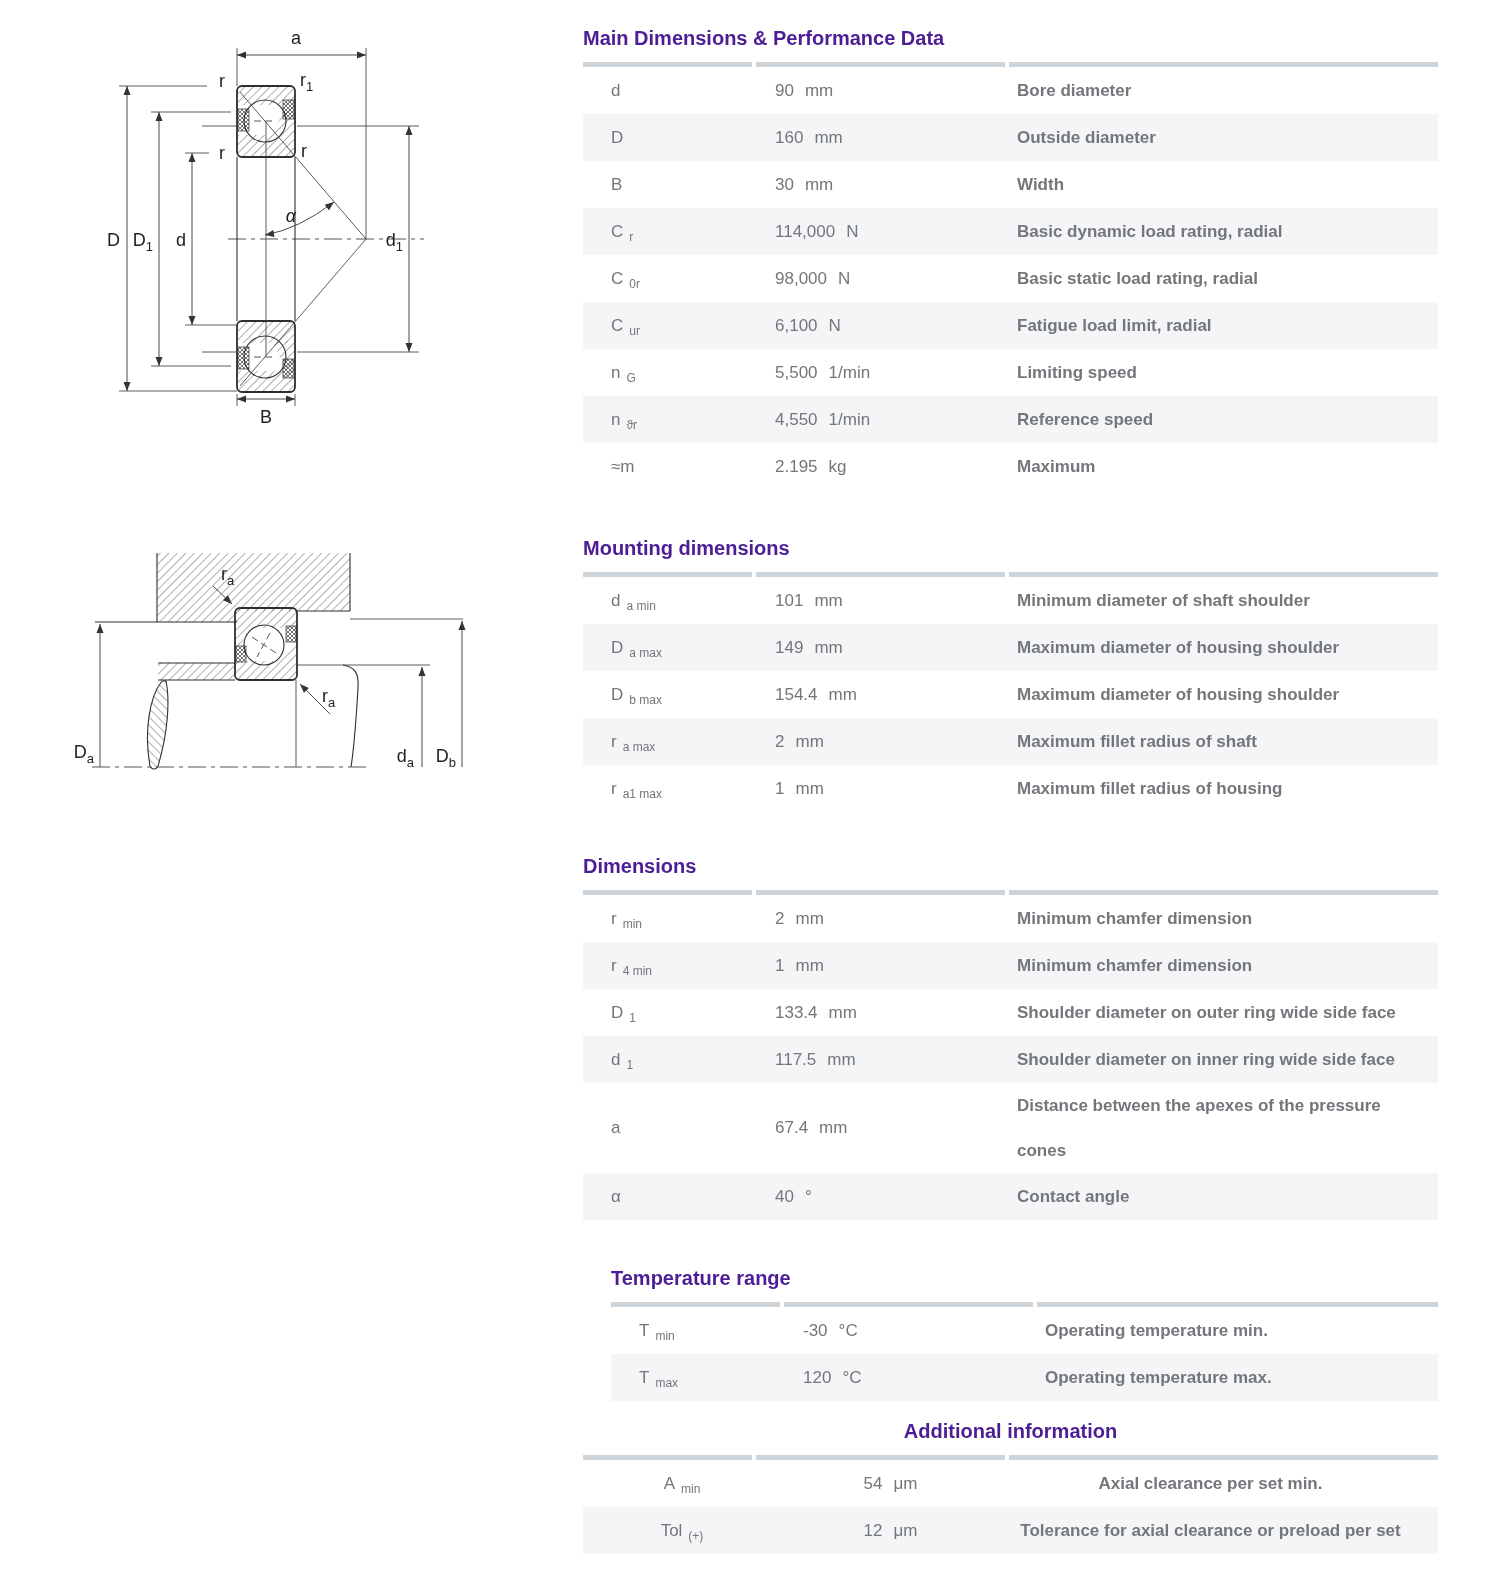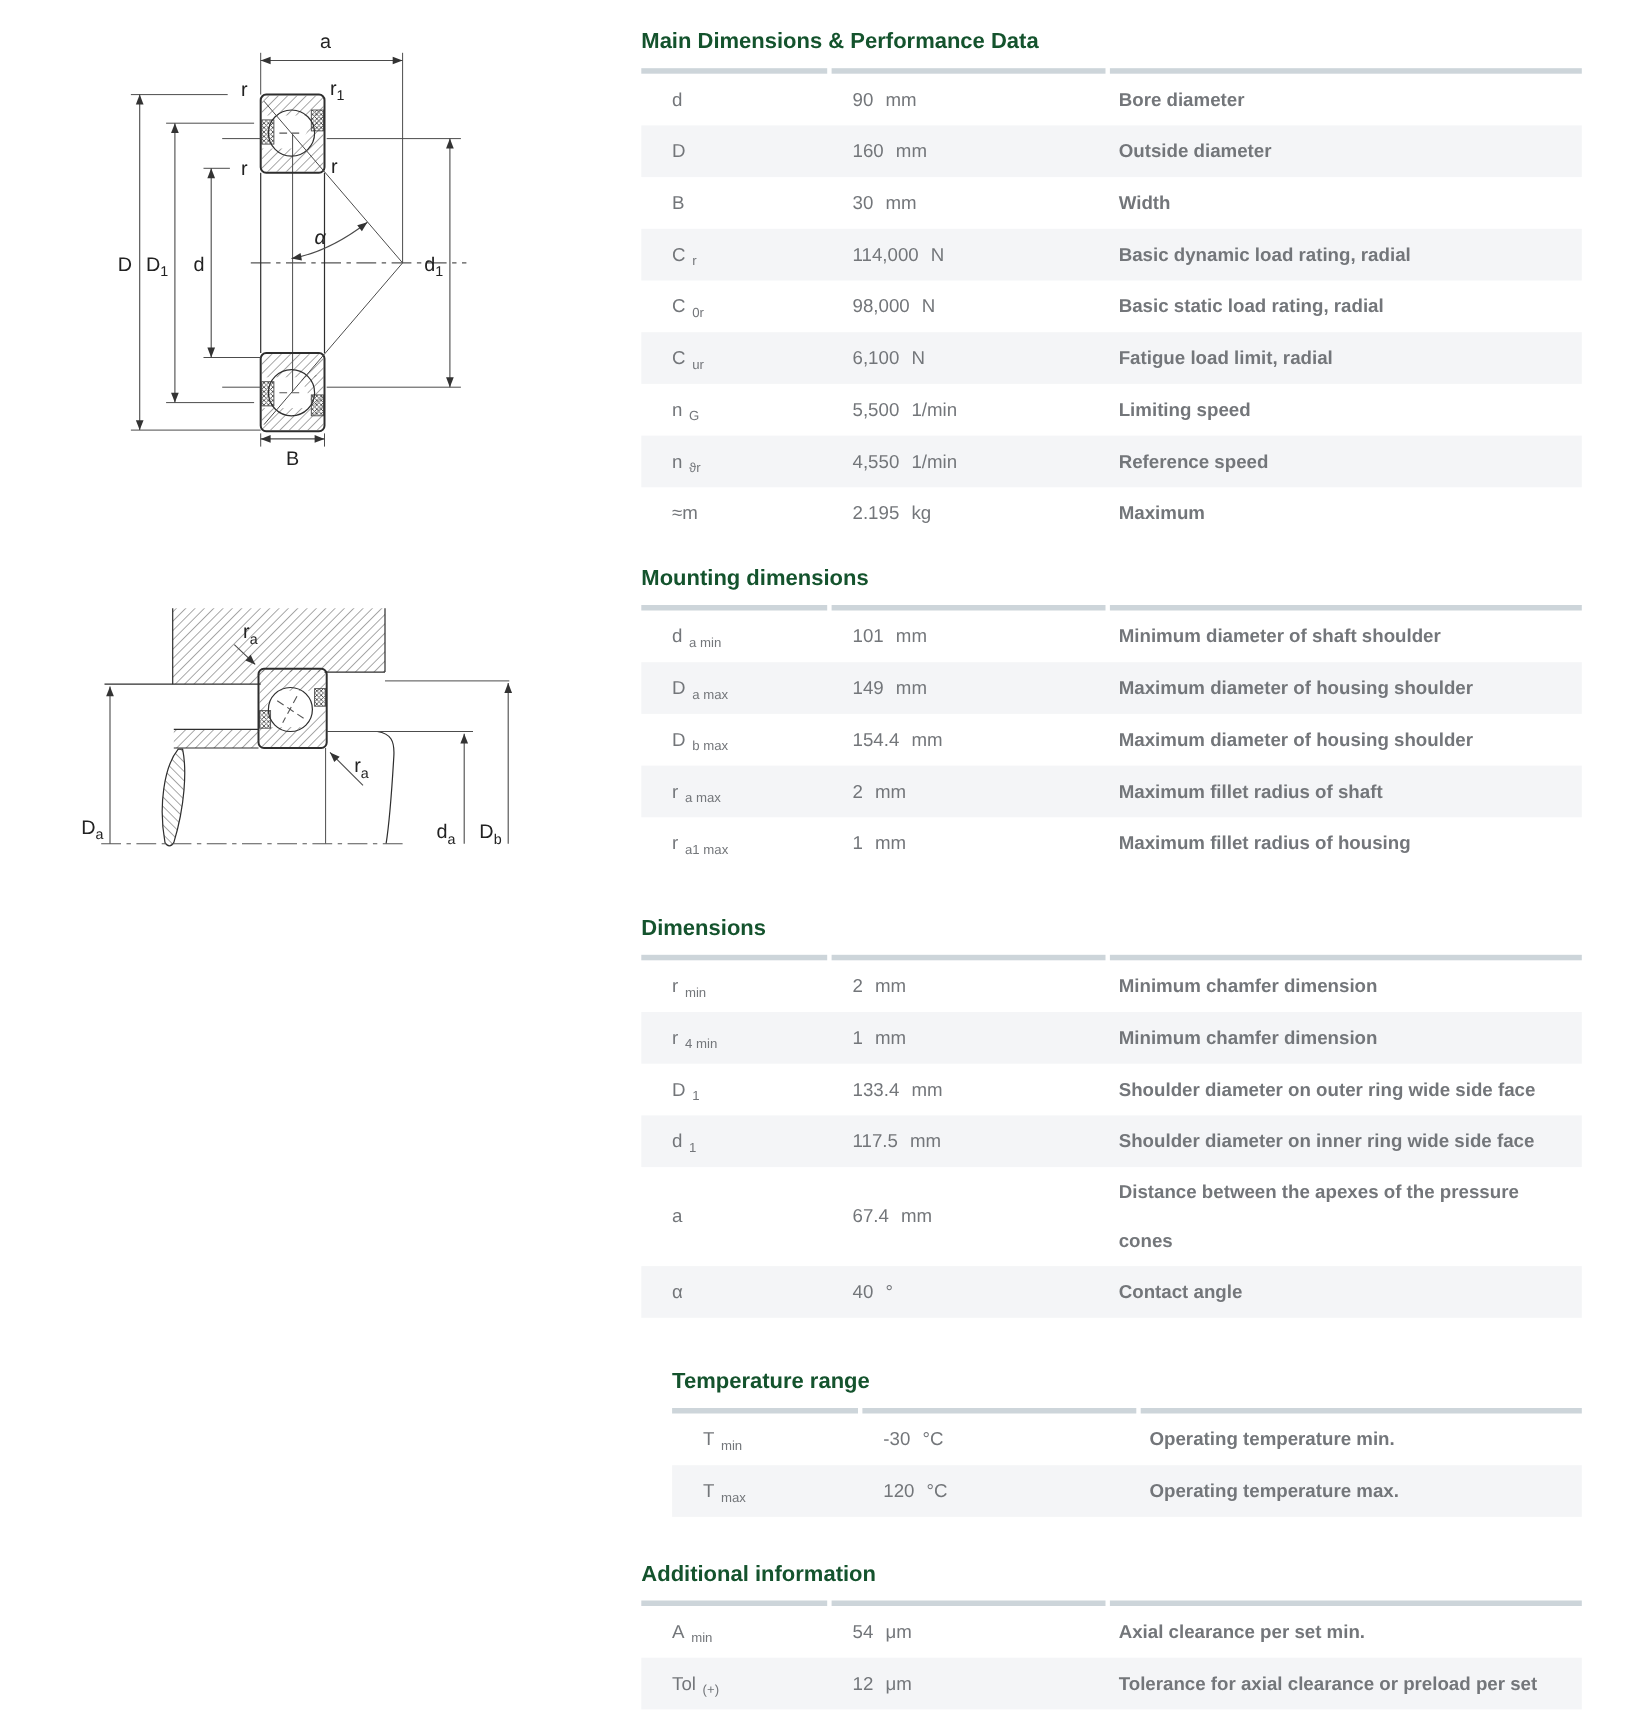--- a/index.html
+++ b/index.html
@@ -13,37 +13,37 @@
   .thin{stroke:#2e2e2e;stroke-width:1.1;fill:none;}
   .ext{stroke:#4a4a4a;stroke-width:0.9;fill:none;}
   .dim{stroke:#4a4a4a;stroke-width:1;fill:none;}
   .cl{stroke:#555;stroke-width:1;fill:none;stroke-dasharray:18 5 4 5;}
   .balldash{stroke:#555;stroke-width:1;stroke-dasharray:7 4;fill:none;}
   .cage{fill:url(#hx);stroke:#4a4a4a;stroke-width:0.8;}
   .dlabel{font-size:18px;fill:#222;}
   .dsub{font-size:13px;}
   
   .right{position:absolute;left:583px;top:24px;width:855px;}
-  h2.sec{font-size:20px;font-weight:bold;color:#14532d;margin:0 0 10px 0;line-height:28px;}
+  h2.sec{font-size:20px;font-weight:bold;color:#4c1d95;margin:0 0 10px 0;line-height:28px;}
   .bar{display:flex;height:5px;}
   .bar div{background:#cdd5da;height:5px;}
   .seg1{width:169px;margin-right:4px;}
   .seg2{width:249px;margin-right:4px;}
   .seg3{flex:1;}
   .row{display:flex;min-height:47px;align-items:center;font-size:17px;}
   .row.alt{background:#f4f5f7;}
   .c1{width:170px;padding-left:28px;box-sizing:border-box;flex-shrink:0;}
   .c2{width:253px;padding-left:22px;box-sizing:border-box;flex-shrink:0;}
   .c3{flex:1;padding-left:11px;padding-right:34px;line-height:45px;box-sizing:border-box;font-weight:bold;}
   .sub{font-size:12px;margin-left:6px;position:relative;top:4px;}
   .unit{margin-left:11px;}
-  .s2{margin-top:22px;}
+  .s2{margin-top:44px;}
   .s3{margin-top:40px;}
   .s4{margin-top:44px;margin-left:28px;}
-  .s5{margin-top:38px;}
+  .s5{margin-top:16px;text-align:center;}
 </style>
 </head>
 <body>
 
 <svg class="drawings" width="520" height="820" viewBox="0 0 520 820">
   <defs>
     <pattern id="h1" width="6" height="6" patternUnits="userSpaceOnUse" patternTransform="rotate(45)">
       <line x1="0" y1="0" x2="0" y2="6" stroke="#4d4d4d" stroke-width="0.9"></line>
     </pattern>
     <pattern id="h2" width="6" height="6" patternUnits="userSpaceOnUse" patternTransform="rotate(-45)">

